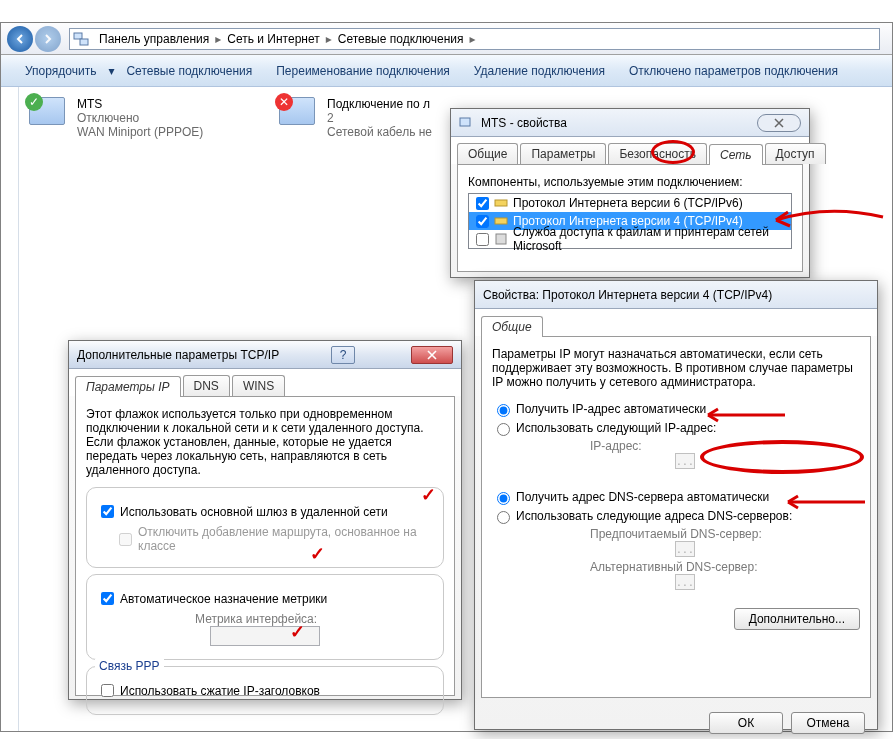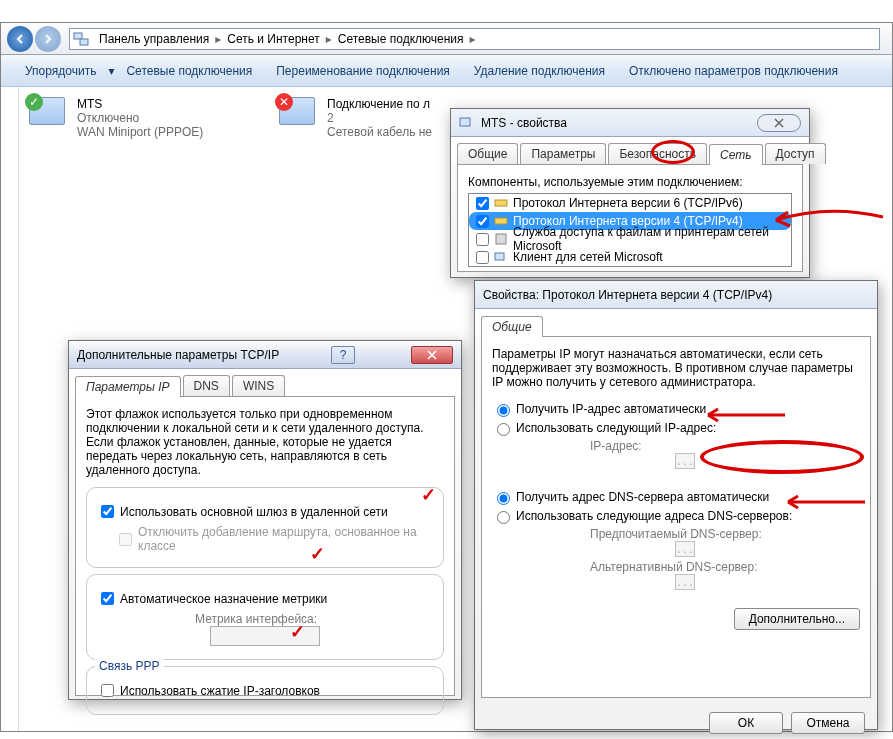--- a/index.html
+++ b/index.html
@@ -50,21 +50,21 @@
 .radiorow input{margin-right:6px;}
 .fldrow{display:flex;align-items:center;margin:3px 0;flex-direction:column;}
 .fldrow label{width:190px;color:#7a7a7a;}
 .ipbox{flex:1;height:20px;border:1px solid #c0c0c0;background:#f4f4f4;display:flex;align-items:center;justify-content:space-around;color:#aaa;}
 .ipbox span{width:6px;text-align:center;}
 .btn{height:22px;border:1px solid #8a8a8a;background:linear-gradient(#fefefe,#e6e6e6);padding:0 14px;border-radius:3px;}
 .btnrow{display:flex;justify-content:flex-end;gap:8px;padding:8px 12px;}
 
 .listbox{border:1px solid #828790;background:#fff;}
 .listrow{display:flex;align-items:center;height:18px;padding:0 3px;}
-.listrow.sel{background:#3399ff;color:#fff;border-radius:7px;}
+.listrow.sel{background:#3399ff;color:#fff;}
 .listrow input{margin-right:4px;}
 .li-icn{width:16px;height:14px;margin-right:4px;display:inline-block;}
 
 .redmark{position:absolute;pointer-events:none;}
 .redcircle{border:3px solid #d80000;border-radius:50%/50%;}
 .redtick{color:#d80000;font-size:18px;font-weight:bold;}
 .arrow-svg{position:absolute;pointer-events:none;}
 
 svg{display:block;}
 </style>
@@ -184,29 +184,20 @@
       </div>
       <div class="listrow">
         <input type="checkbox" style="">
         <span class="li-icn">
             <svg width="16" height="14">
               <rect x="3" y="2" width="10" height="10" fill="#dcdcdc" stroke="#888"></rect>
             </svg>
           </span>
         <span>Служба доступа к файлам и принтерам сетей Microsoft</span>
       </div>
-      <div class="listrow">
-        <input type="checkbox" style="">
-        <span class="li-icn">
-            <svg width="16" height="14">
-              <rect x="2" y="3" width="9" height="7" fill="#cfe3fb" stroke="#5a7aa6"></rect>
-            </svg>
-          </span>
-        <span>Клиент для сетей Microsoft</span>
-      </div>
     </div>
   </div>
 </div>
 
 <div class="dlg" style="left:474px;top:280px;width:404px;height:450px;">
   <div class="titlebar aero">
     <span class="ttltxt">Свойства: Протокол Интернета версии 4 (TCP/IPv4)</span>
   </div>
   <div class="tabs">
     <div class="tab active">Общие</div>

